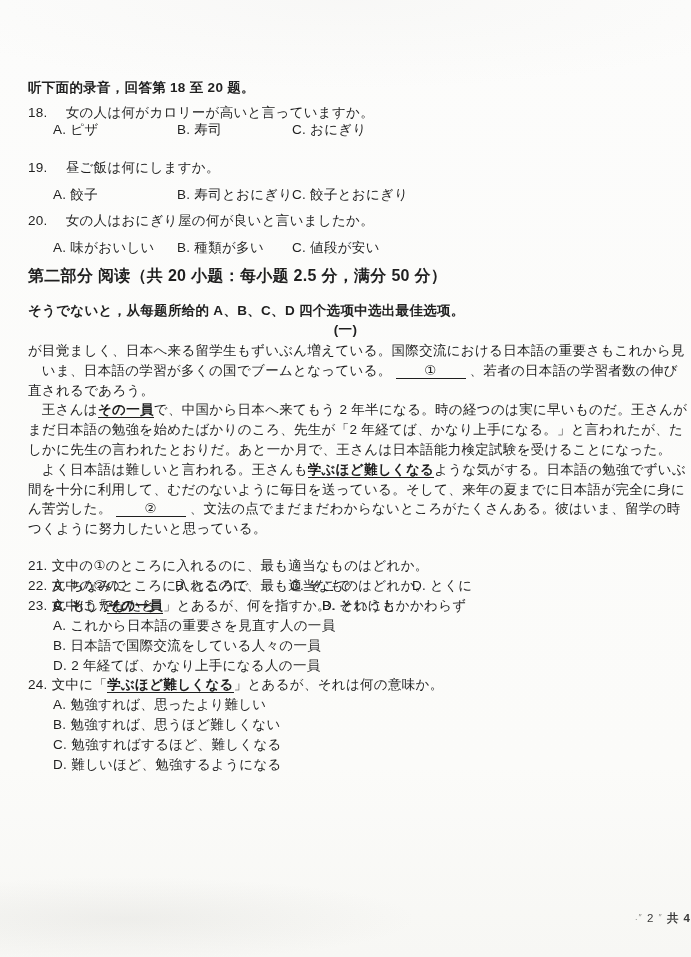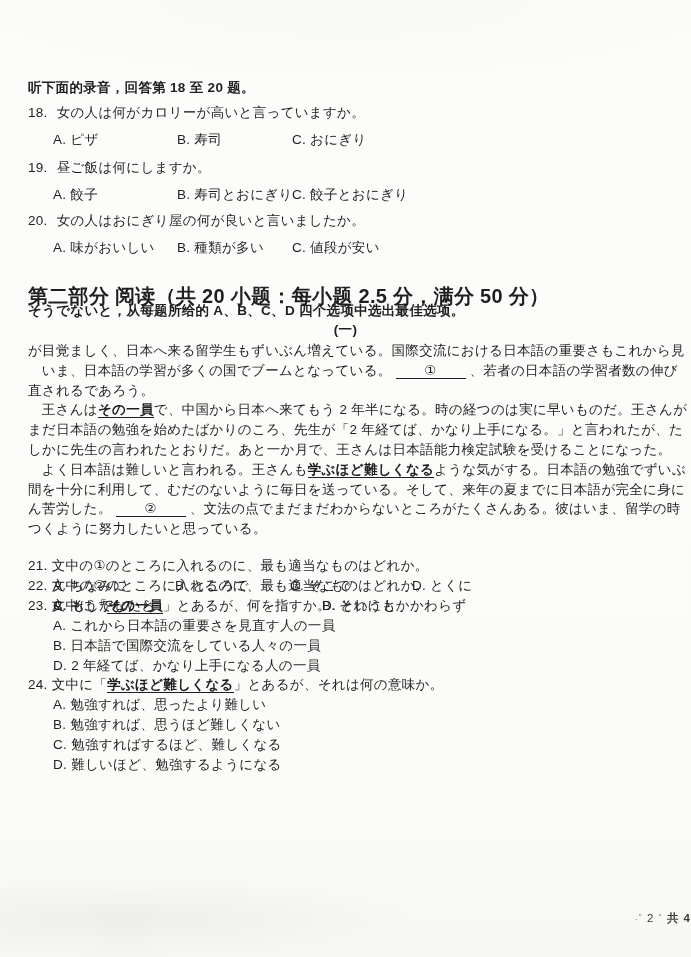--- a/index.html
+++ b/index.html
@@ -14,21 +14,21 @@
       radial-gradient(ellipse 420px 60px at 18% 96%, rgba(150,148,142,0.10), rgba(0,0,0,0) 70%),
       radial-gradient(ellipse 600px 120px at 50% 0%, rgba(180,178,172,0.06), rgba(0,0,0,0) 75%),
       linear-gradient(180deg,#fcfcfb 0%, #fbfbf9 80%, #f7f7f4 100%);
     color:#1f1f1f;
     font-size:13.5px;
     letter-spacing:0.3px;
   }
   .line{position:absolute;left:28px;right:20px;white-space:nowrap;height:18px;}
   .bold{font-weight:700;}
   .semibold{font-weight:600;}
-  .qnum{display:inline-block;margin-right:9px;}
+  .qnum{display:inline-block;margin-right:18px;}
   .qnum-sm{display:inline-block;margin-right:4px;}
   .opt{position:absolute;top:0;white-space:nowrap;}
   .opt .lab{display:inline-block;margin-right:4px;}
   .kw{font-weight:700;border-bottom:1.5px solid #1f1f1f;padding-bottom:0px;}
   .blank{
     display:inline-block;width:70px;text-align:center;
     border-bottom:1.5px solid #1f1f1f;margin:0 4px;line-height:14px;
   }
   .passage-label{position:absolute;left:0;right:0;text-align:center;}
   .passage .pline, .qblock .qline{white-space:nowrap;}
@@ -48,21 +48,21 @@
 
 <div class="page">
 
   <div class="line semibold" style="top:79px">
     <span>听下面的录音，回答第 18 至 20 题。</span>
   </div>
 
   <div class="line" style="top:104px">
     <span class="qnum">18.</span><span>女の人は何がカロリーが高いと言っていますか。</span>
   </div>
-  <div class="line" style="top:131px">
+  <div class="line" style="top:121px">
     <span class="opt" style="left:25px"><span class="lab">A.</span><span>ピザ</span></span>
     <span class="opt" style="left:149px"><span class="lab">B.</span><span>寿司</span></span>
     <span class="opt" style="left:264px"><span class="lab">C.</span><span>おにぎり</span></span>
   </div>
 
   <div class="line" style="top:159px">
     <span class="qnum">19.</span><span>昼ご飯は何にしますか。</span>
   </div>
   <div class="line" style="top:186px">
     <span class="opt" style="left:25px"><span class="lab">A.</span><span>餃子</span></span>
@@ -72,21 +72,21 @@
 
   <div class="line" style="top:212px">
     <span class="qnum">20.</span><span>女の人はおにぎり屋の何が良いと言いましたか。</span>
   </div>
   <div class="line" style="top:239px">
     <span class="opt" style="left:25px"><span class="lab">A.</span><span>味がおいしい</span></span>
     <span class="opt" style="left:149px"><span class="lab">B.</span><span>種類が多い</span></span>
     <span class="opt" style="left:264px"><span class="lab">C.</span><span>値段が安い</span></span>
   </div>
 
-  <div class="line bold" style="top:283px;font-size:20px">
+  <div class="line bold" style="top:266px;font-size:16px">
     <span>第二部分 阅读（共 20 小题：每小题 2.5 分，满分 50 分）</span>
   </div>
   <div class="line semibold" style="top:302px">
     <span>そうでないと，从每题所给的 A、B、C、D 四个选项中选出最佳选项。</span>
   </div>
   <div class="passage-label semibold" style="top:321px">
     <span>(一)</span>
   </div>
 
   <div class="passage">

